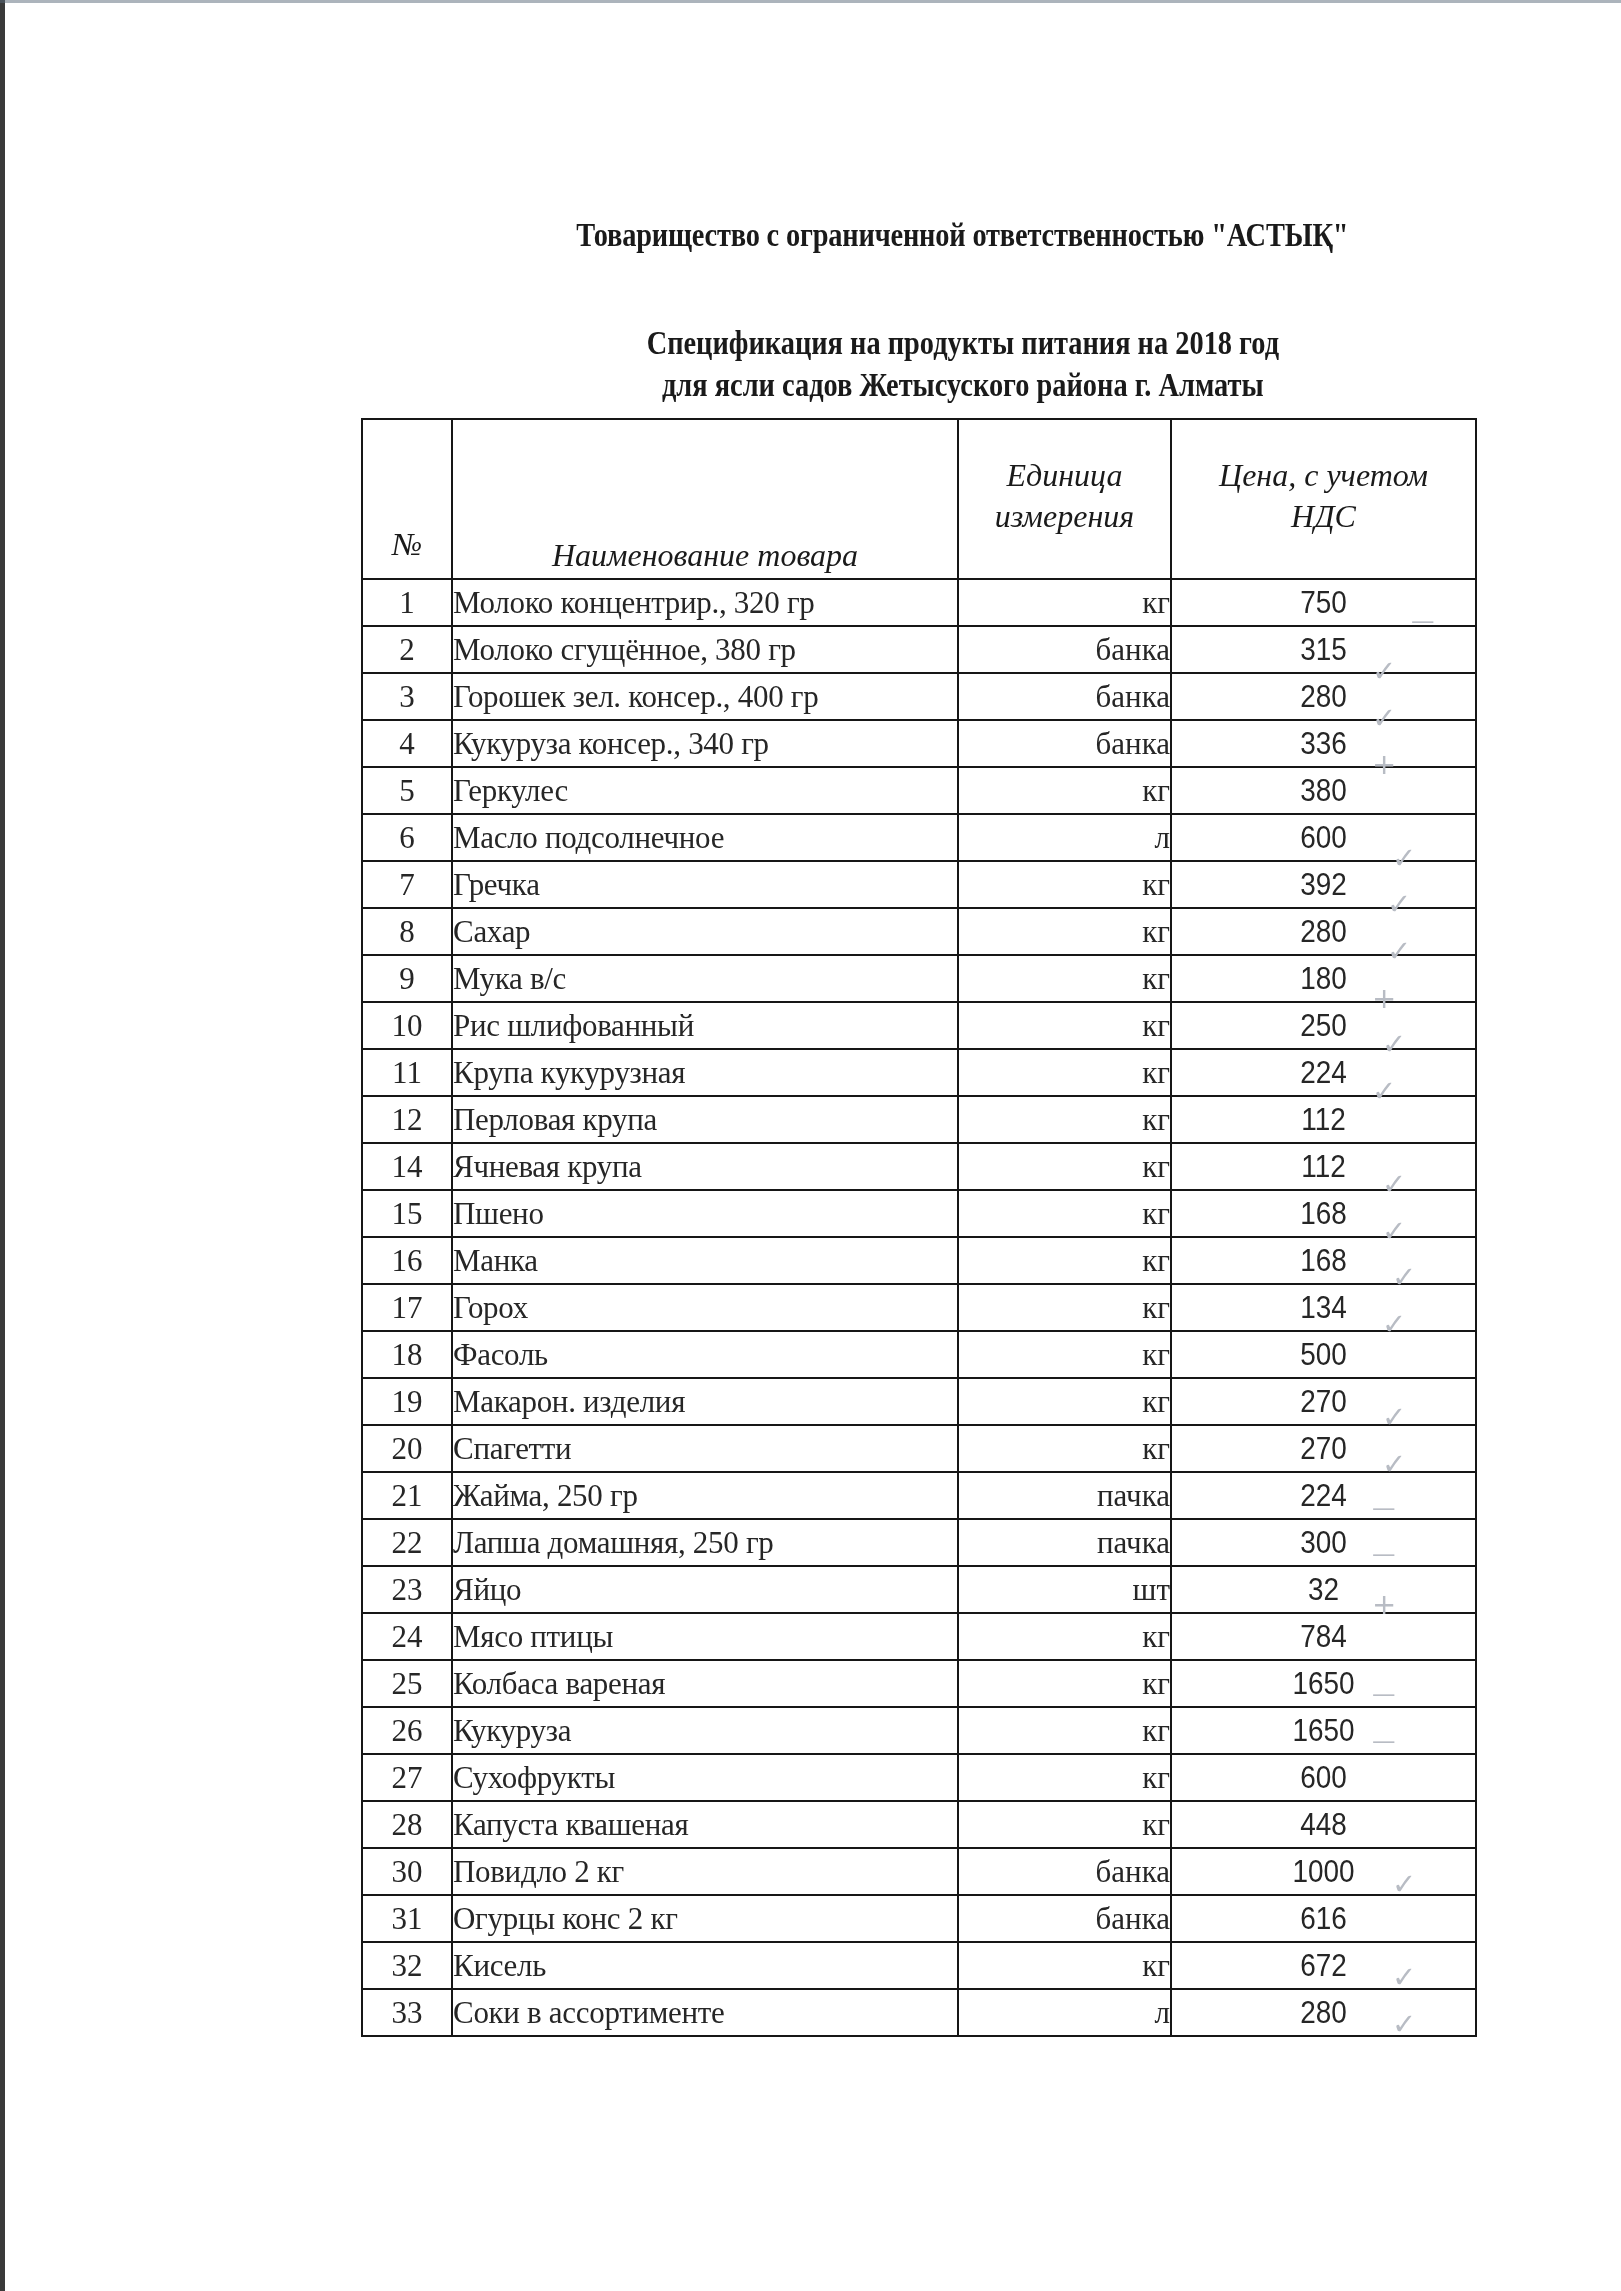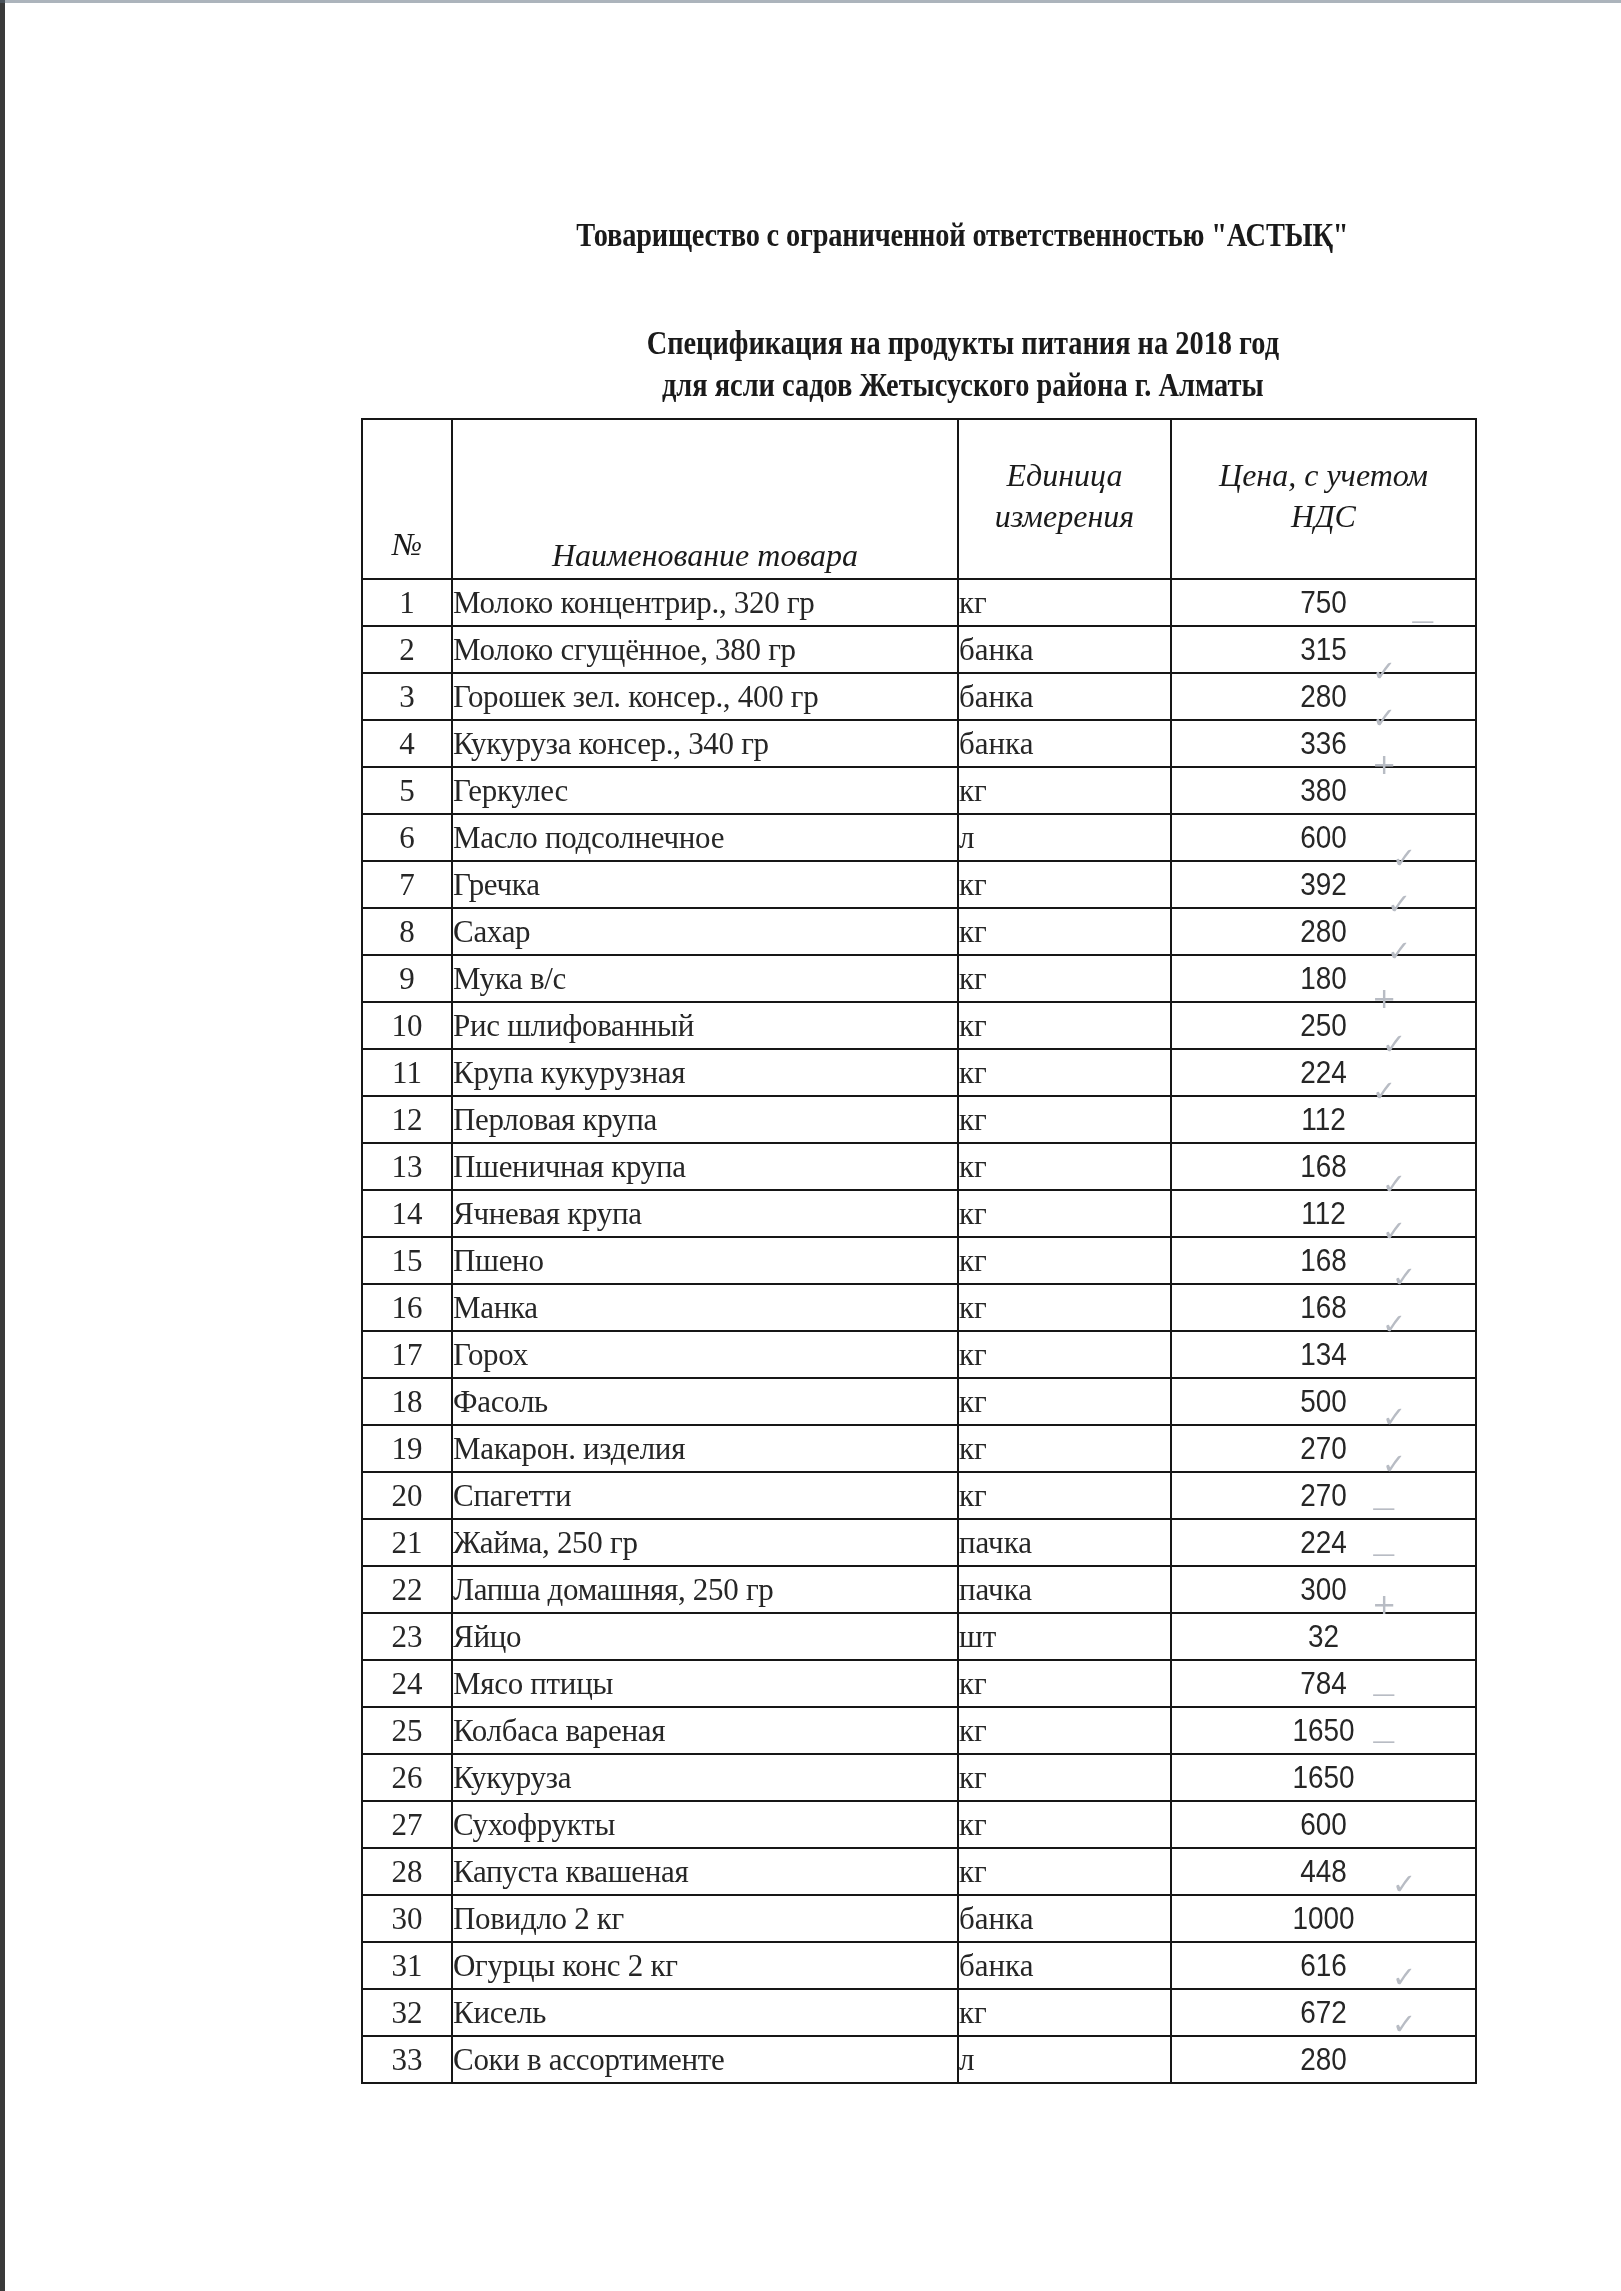--- a/index.html
+++ b/index.html
@@ -95,21 +95,21 @@
     table.spec th.h-name { vertical-align: bottom; padding-bottom: 2px; }
     table.spec th.h-unit, table.spec th.h-price { vertical-align: middle; padding-top: 7.8px; }
     table.spec td {
       height: 45px;
       font-size: 31px;
       line-height: 43px;
       color: #262626;
     }
     td.num { text-align: center; }
     td.name { text-align: left; padding-left: 5.9px; letter-spacing: -0.3px; margin-left: 36px; }
-    td.unit { text-align: left; }
+    td.unit { text-align: right; }
     td.price {
       text-align: center;
       font-family: "Liberation Sans", "DejaVu Sans", sans-serif;
       font-size: 23.5px;
       padding-top: 5.9px;
       color: #222;
       transform: scaleX(0.9);
     }
   </style>
 </head>
@@ -214,26 +214,20 @@
         <td class="unit">кг</td>
         <td class="price">224</td>
       </tr>
       <tr>
         <td class="num">12</td>
         <td class="name">Перловая крупа</td>
         <td class="unit">кг</td>
         <td class="price">112</td>
       </tr>
       <tr>
-        <td class="num">13</td>
-        <td class="name">Пшеничная крупа</td>
-        <td class="unit">кг</td>
-        <td class="price">168</td>
-      </tr>
-      <tr>
         <td class="num">14</td>
         <td class="name">Ячневая крупа</td>
         <td class="unit">кг</td>
         <td class="price">112</td>
       </tr>
       <tr>
         <td class="num">15</td>
         <td class="name">Пшено</td>
         <td class="unit">кг</td>
         <td class="price">168</td>

